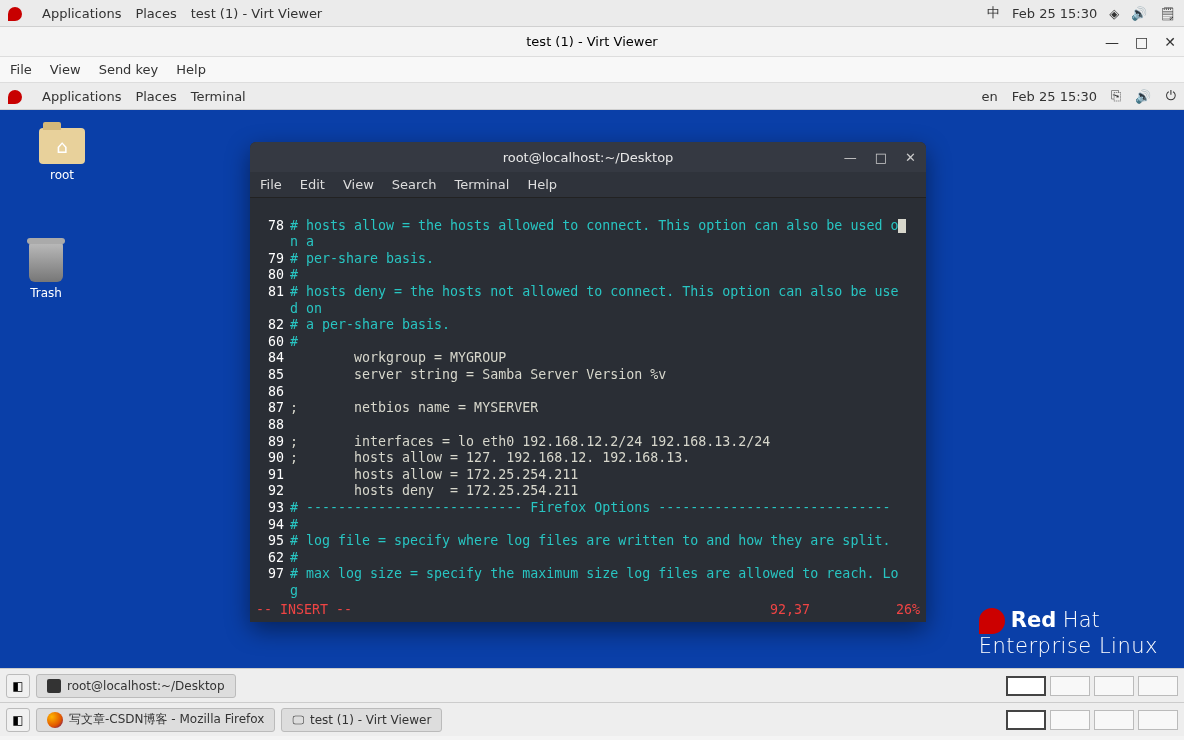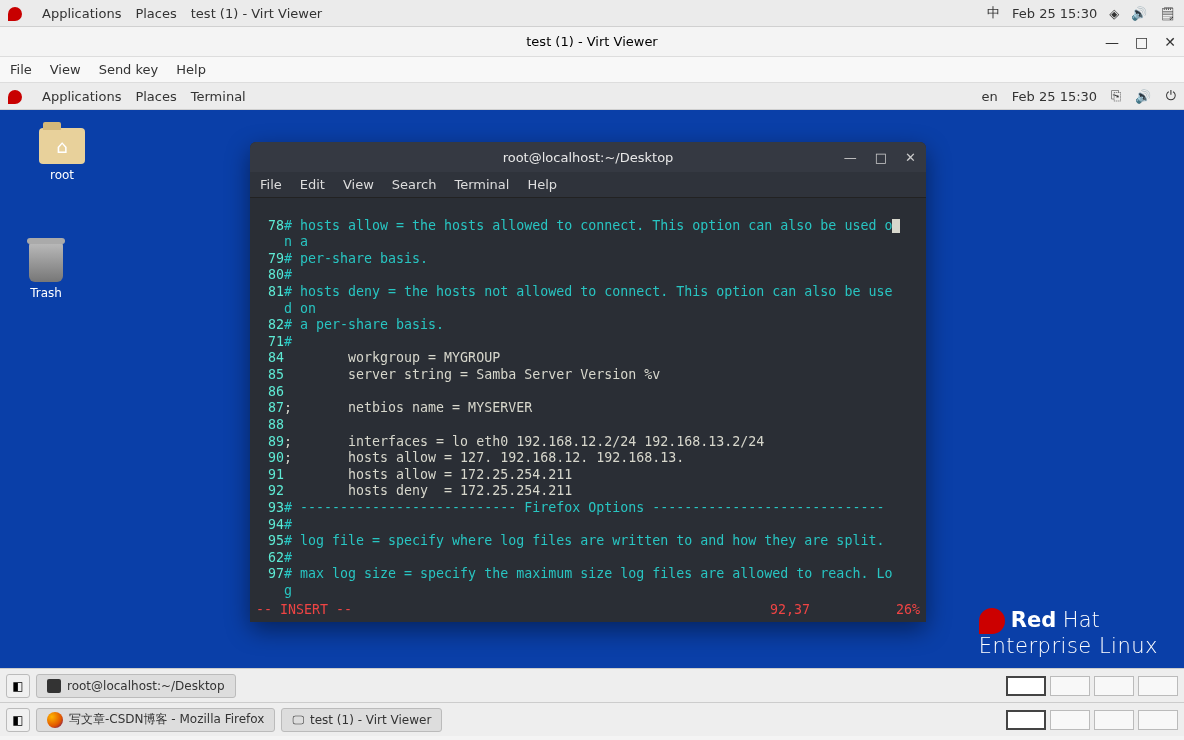--- a/index.html
+++ b/index.html
@@ -123,21 +123,21 @@
   .term-body {
     background:#2a2e35;
     font-family: "DejaVu Sans Mono","Consolas",monospace;
     font-size:13.3px;
     line-height:1.25;
     padding:3px 6px 4px 6px;
     white-space:pre;
     color:#ddd;
     position:relative;
   }
-  .ln { color:#5eead4; display:inline-block; width:28px; text-align:right; }
+  .ln { color:#ffffff; display:inline-block; width:28px; text-align:right; margin-right:6px;}
   .cm { color:#28c5c2; }
   .tx { color:#d7d7cc; }
   .status-line { display:flex; color:#ef4444; padding-top:2px;gap:36px;}
   .status-line .mid { margin-left:auto; margin-right:50px;}
   .status-line .pct { }
   .cursor { display:inline-block; width:8px; height:14px; background:#d7d7cc; vertical-align:middle;}
   
   .rh-brand {
     position:absolute;
     right: 26px; bottom: 10px;
@@ -256,21 +256,21 @@
         <span>Help</span>
       </div>
       <div class="term-body">
 <span class="ln">78</span><span class="cm"># hosts allow = the hosts allowed to connect. This option can also be used o</span><span class="cursor"></span>
 <span class="ln">  </span><span class="cm">n a</span>
 <span class="ln">79</span><span class="cm"># per-share basis.</span>
 <span class="ln">80</span><span class="cm">#</span>
 <span class="ln">81</span><span class="cm"># hosts deny = the hosts not allowed to connect. This option can also be use</span>
 <span class="ln">  </span><span class="cm">d on</span>
 <span class="ln">82</span><span class="cm"># a per-share basis.</span>
-<span class="ln">71</span><span class="cm">#</span>
+<span class="ln">60</span><span class="cm">#</span>
 <span class="ln">84</span><span class="tx">        workgroup = MYGROUP</span>
 <span class="ln">85</span><span class="tx">        server string = Samba Server Version %v</span>
 <span class="ln">86</span><span class="tx"></span>
 <span class="ln">87</span><span class="tx">;       netbios name = MYSERVER</span>
 <span class="ln">88</span><span class="tx"></span>
 <span class="ln">89</span><span class="tx">;       interfaces = lo eth0 192.168.12.2/24 192.168.13.2/24</span>
 <span class="ln">90</span><span class="tx">;       hosts allow = 127. 192.168.12. 192.168.13.</span>
 <span class="ln">91</span><span class="tx">        hosts allow = 172.25.254.211</span>
 <span class="ln">92</span><span class="tx">        hosts deny  = 172.25.254.211</span>
 <span class="ln">93</span><span class="cm"># --------------------------- Firefox Options -----------------------------</span>

